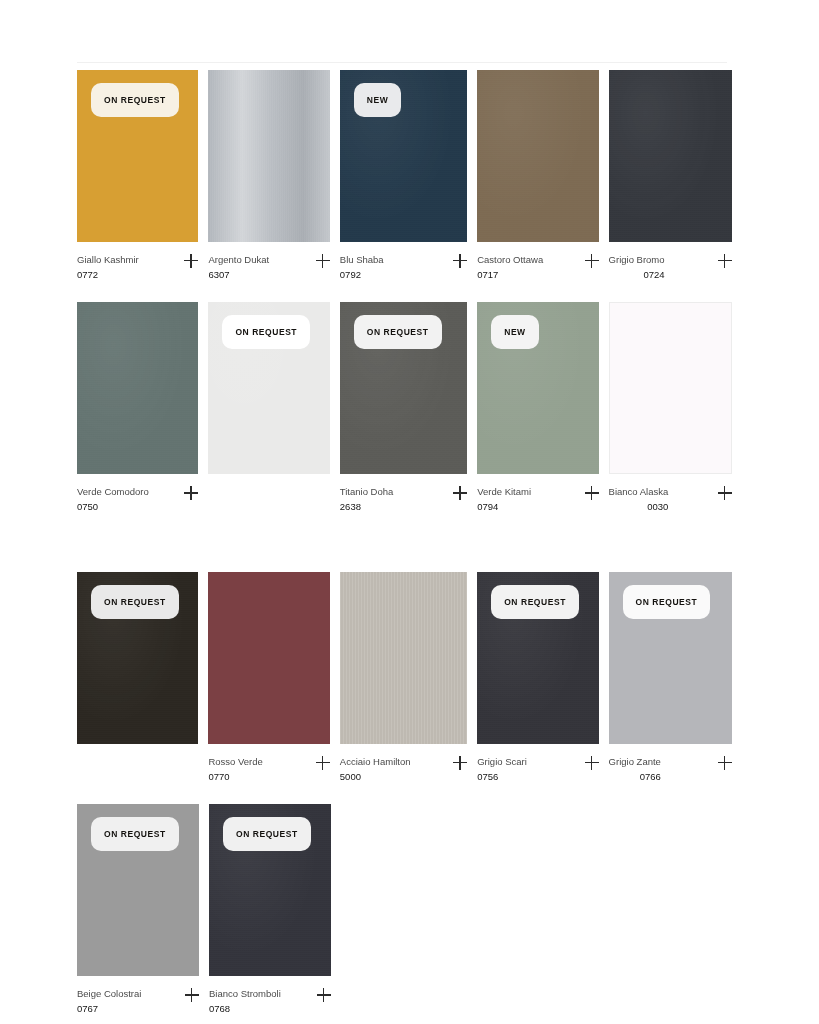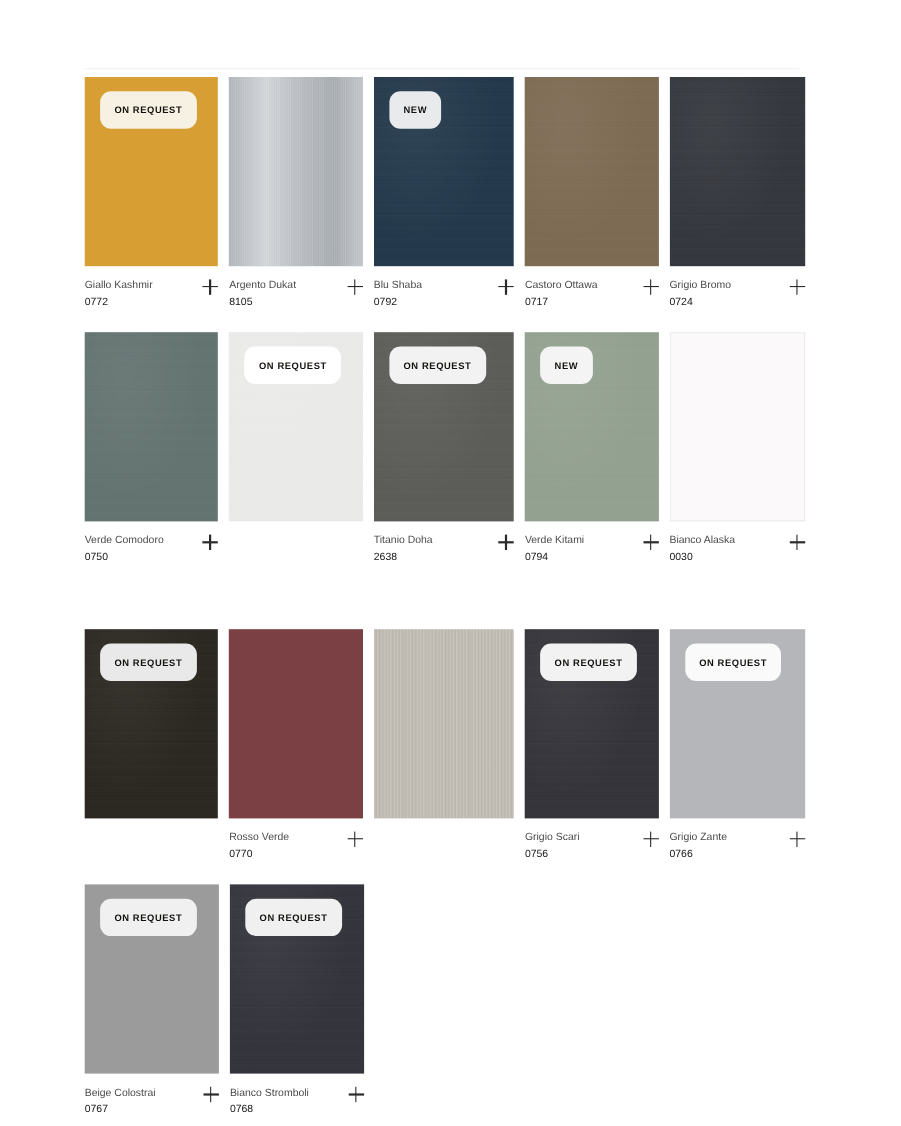--- a/index.html
+++ b/index.html
@@ -50,21 +50,21 @@
     margin-bottom: 57px;
   }
 
   .swatch-card {
     width: 122px;
     margin-right: 10px;
     position: relative;
   }
   
   .swatch-card.wide  { width: 128px; }
-  .swatch-card.wider { width: 124px; }
+  .swatch-card.wider { width: 124px; text-align: right; }
 
   .chip {
     position: relative;
     width: 100%;
     height: 172px;
     overflow: hidden;
   }
   .chip.outlined {
     border: 1px solid #ececec;
   }
@@ -186,21 +186,21 @@
             <button class="add-btn" aria-label="add"></button>
           </div>
         </div>
         <div class="swatch-card ">
           <div class="chip tex-metal" style="background: rgb(180, 185, 191);">
             <div class="grain"></div>
           </div>
           <div class="meta">
             <div class="meta-text">
               <div class="color-name">Argento Dukat</div>
-              <div class="color-code">8105</div>
+              <div class="color-code">6307</div>
             </div>
             <button class="add-btn" aria-label="add"></button>
           </div>
         </div>
         <div class="swatch-card wide">
           <div class="chip tex-matte" style="background: rgb(35, 57, 75);">
             <div class="grain"></div>
             <span class="badge" style="background: rgb(233, 234, 236); color: rgb(20, 18, 15);">NEW</span>
           </div>
           <div class="meta">
@@ -309,20 +309,27 @@
             <div class="meta-text">
               <div class="color-name">Rosso Verde</div>
               <div class="color-code">0770</div>
             </div>
             <button class="add-btn" aria-label="add"></button>
           </div>
         </div>
         <div class="swatch-card wide">
           <div class="chip tex-brushed" style="background: rgb(194, 189, 181);">
             <div class="grain"></div>
+          </div>
+          <div class="meta">
+            <div class="meta-text">
+              <div class="color-name">Acciaio Hamilton</div>
+              <div class="color-code">5000</div>
+            </div>
+            <button class="add-btn" aria-label="add"></button>
           </div>
         </div>
         <div class="swatch-card ">
           <div class="chip tex-matte" style="background: rgb(52, 52, 58);">
             <div class="grain"></div>
             <span class="badge" style="background: rgb(242, 242, 242); color: rgb(20, 18, 15);">ON REQUEST</span>
           </div>
           <div class="meta">
             <div class="meta-text">
               <div class="color-name">Grigio Scari</div>

